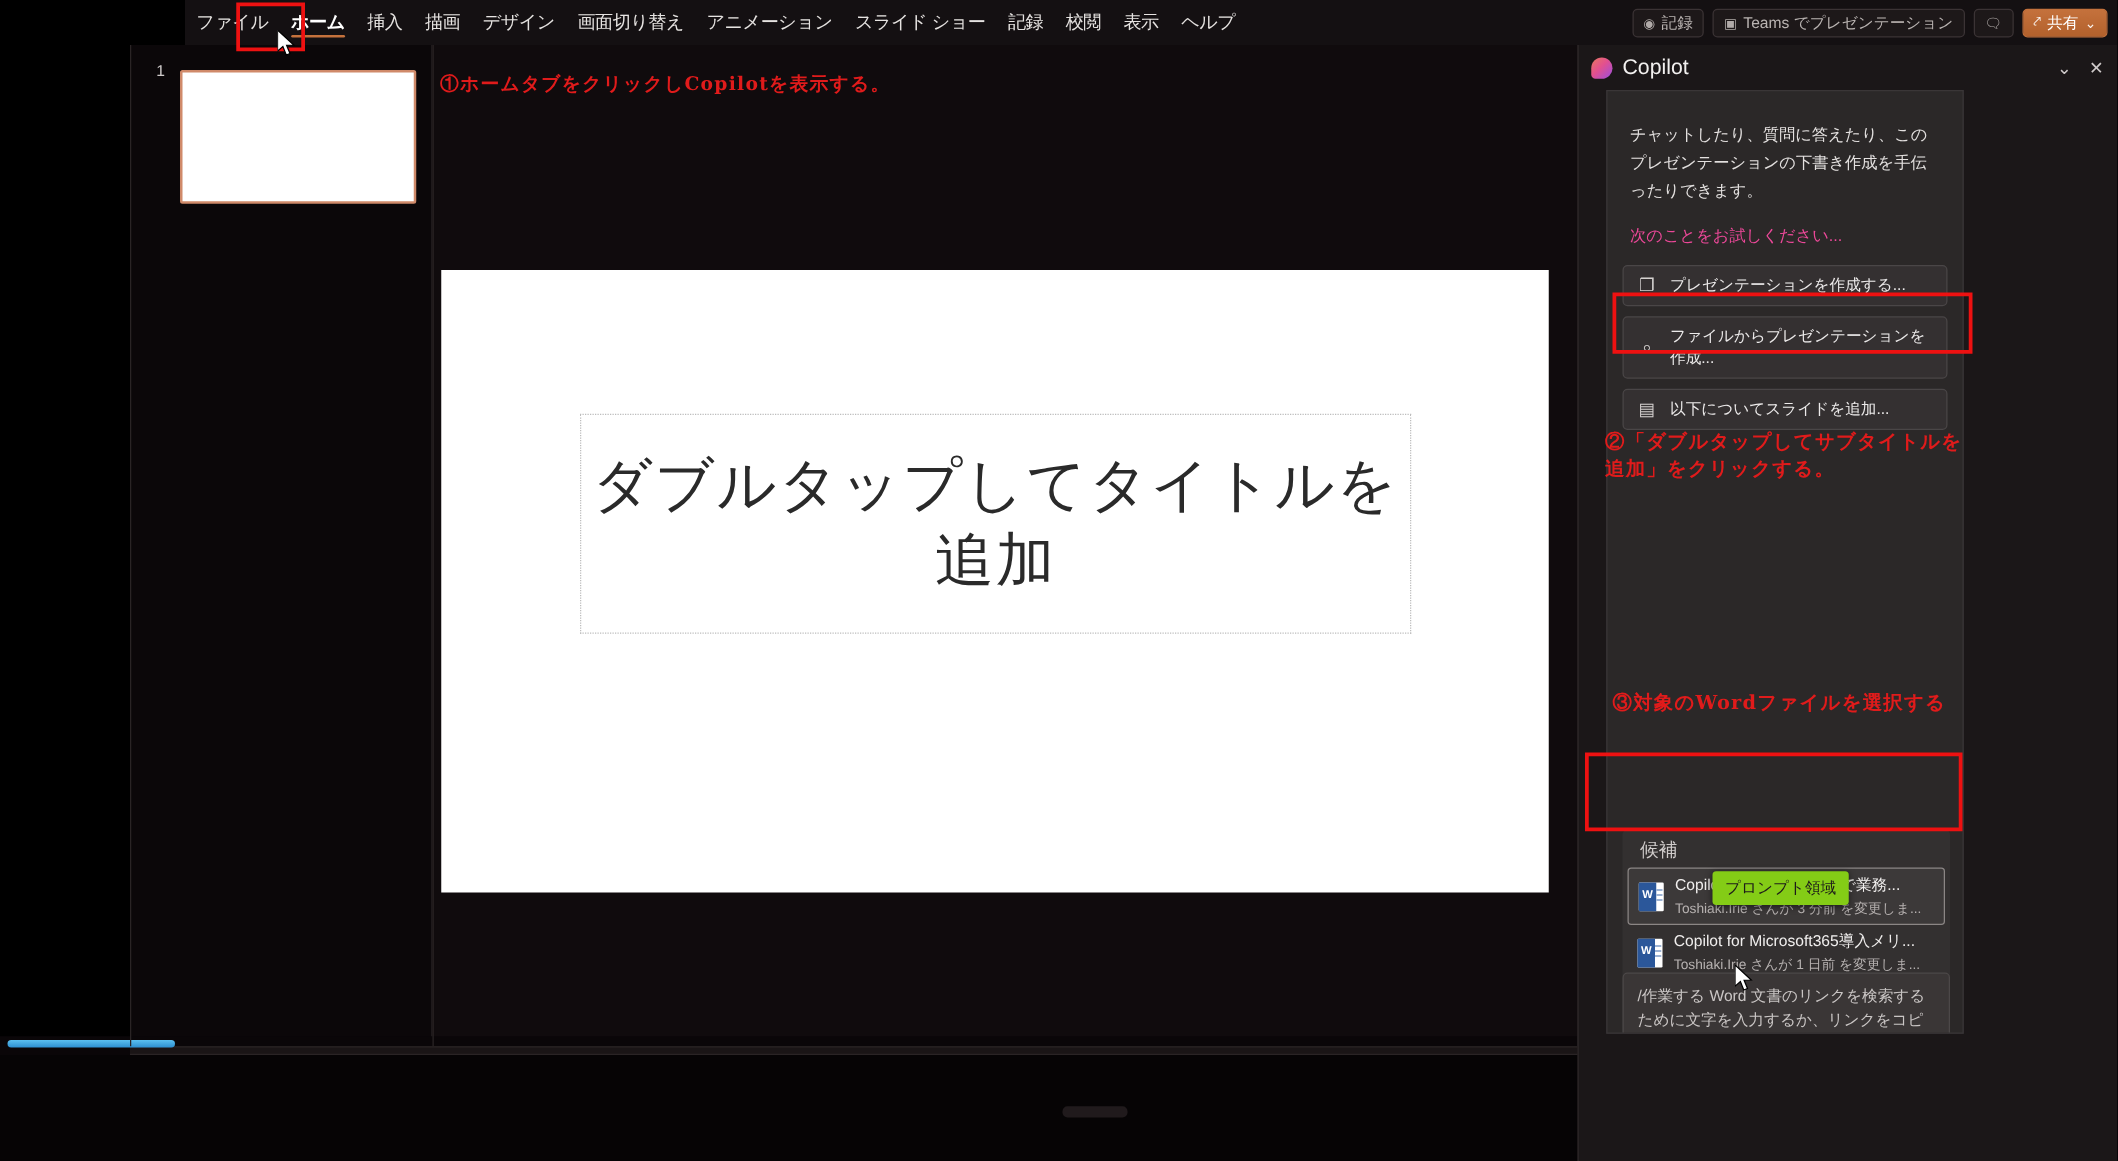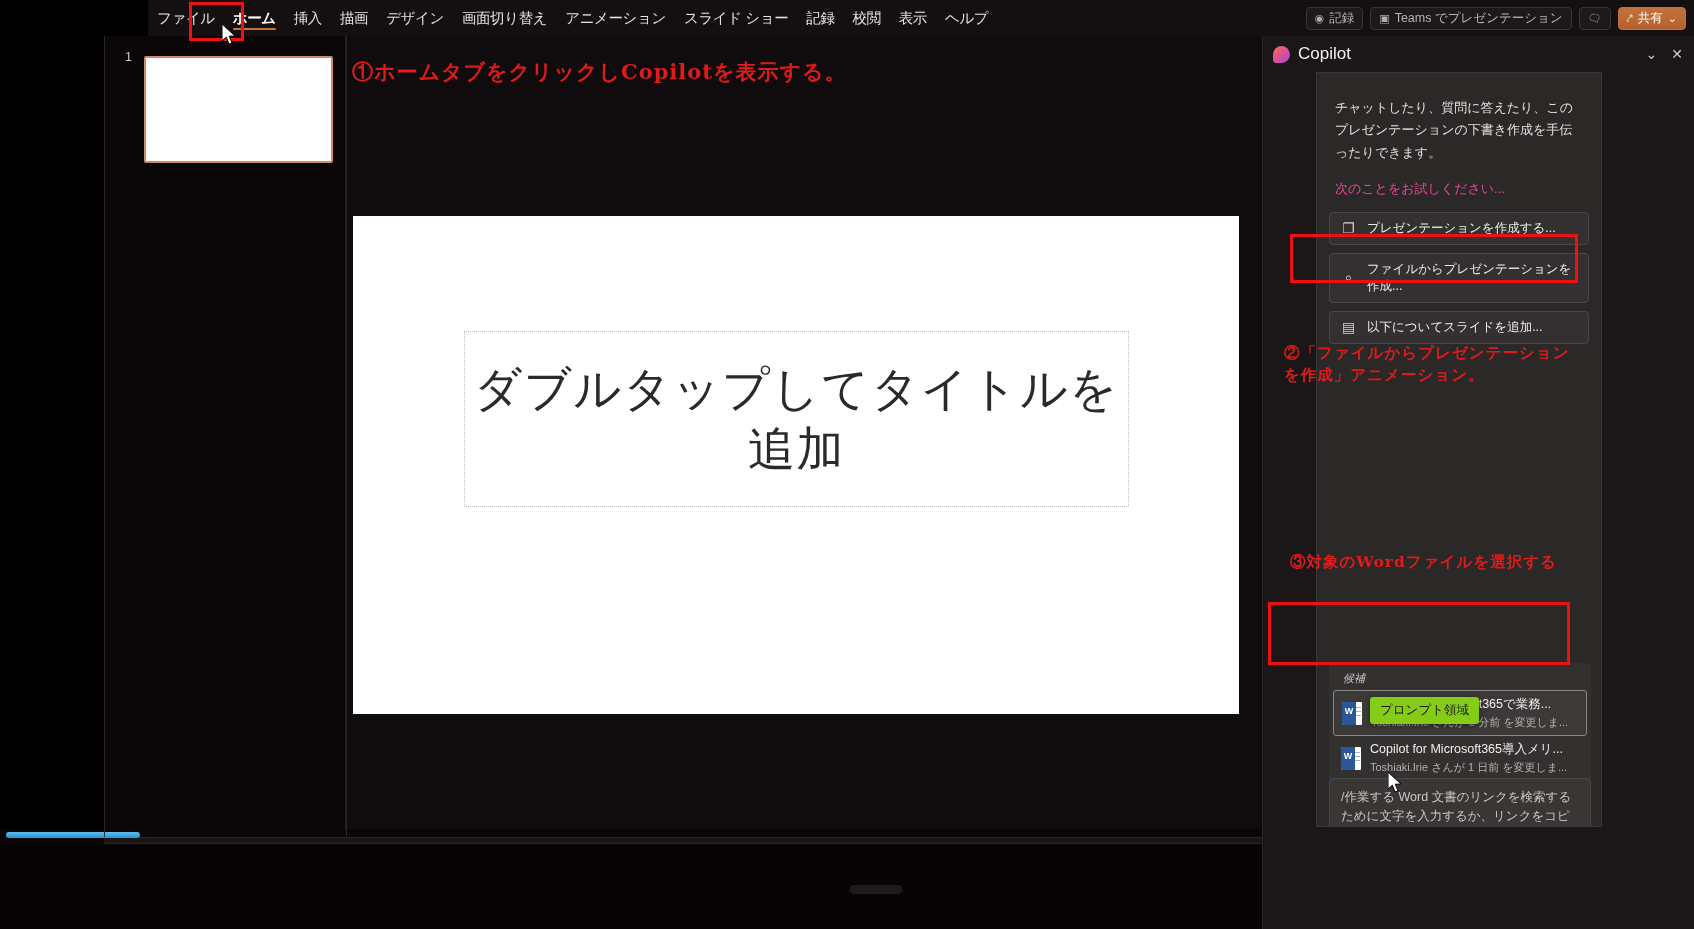--- a/index.html
+++ b/index.html
@@ -114,21 +114,21 @@
   }
 
   
   .anno {
     position: absolute;
     color: #e01b1b;
     font-family: "DejaVu Serif", "Liberation Serif", serif;
     font-weight: bold;
     letter-spacing: 1px;
   }
-  #anno1 { left: 352px; top: 58px; font-size: 21px; }
+  #anno1 { left: 352px; top: 58px; font-size: 15px; }
   #anno2 {
     left: 1284px; top: 342px; font-size: 15.5px;
     width: 290px; line-height: 1.42;
   }
   #anno3 { left: 1290px; top: 552px; font-size: 15.5px; }
 
   .redbox {
     position: absolute;
     border: 3px solid #ee1111;
     pointer-events: none;
@@ -156,21 +156,20 @@
   }
   .cp-title { color:#f2f0ef; font-size: 17px; flex:1; }
   .cp-hicon { color:#cfcaca; font-size: 14px; margin-left:14px; }
 
   .cp-body {
     position: absolute; left: 22px; top: 36px;
     width: 286px; height: 755px;
     background: #2b2828;
     border: 1px solid #3a3637;
     overflow: hidden;
-    margin-left: 31px;
   }
   .cp-intro {
     margin: 24px 18px 0 18px;
     color: #e3e0df; font-size: 13px; line-height: 1.72;
   }
   .cp-try { margin: 16px 18px 0 18px; color:#ec4899; font-size: 13px; }
   .sugg-list { margin: 14px 12px 0 12px; display:flex; flex-direction:column; gap:8px; }
   .sugg {
     border: 1px solid #4a4647; border-radius: 4px;
     background: #343031;
@@ -182,21 +181,21 @@
     width: 17px; height: 17px; flex: none;
     color: #d5d1d0; font-size: 14px; line-height: 17px; text-align:center;
   }
   .sugg .slabel { color:#eceaea; font-size: 12.5px; line-height:1.35; }
 
   
   .file-list {
     position: absolute; left: 12px; top: 590px; width: 262px;
     background: #333030; border-radius: 5px; padding: 6px 4px 8px 4px;
   }
-  .fl-head { color:#cfcbca; font-size: 11px; padding: 2px 8px 4px 10px; font-style: italic; }
+  .fl-head { color:#cfcbca; font-size: 15px; padding: 2px 8px 4px 10px; }
   .file-item {
     display: flex; align-items: center; gap: 9px;
     padding: 5px 8px; border-radius: 3px;
   }
   .file-item.selected { background:#3c3939; border:1px solid #8b8685; }
   .wicon {
     width: 20px; height: 23px; flex:none; position: relative;
     background: #ffffff; border-radius: 1px;
   }
   .wicon:before{
@@ -380,21 +379,21 @@
       <div class="prompt-box">
         <div class="prompt-text">/作業する Word 文書のリンクを検索するために文字を入力するか、リンクをコピーして貼り付けます</div>
 
       </div>
 
     </div>
   </div>
 
   <div class="tooltip">プロンプト領域</div>
 
-  <div class="anno" id="anno2">②「ファイルからプレゼンテーションを作成」アニメーション。</div>
+  <div class="anno" id="anno2">②「ダブルタップしてサブタイトルを追加」をクリックする。</div>
   <div class="anno" id="anno3">③対象のWordファイルを選択する</div>
   <div class="redbox" id="rb-file"></div>
   <div class="redbox" id="rb-doc"></div>
 
   <div class="hscroll-track"></div>
   <div class="hscroll-thumb-left"></div>
   <div class="statusbar"></div>
   <div class="vline" style="left:104px; top:36px; height:801px;"></div>
   <div class="vline" style="left:346px; top:36px; height:801px;"></div>
   <div class="vline" style="left:1262px; top:36px; height:893px;"></div>

